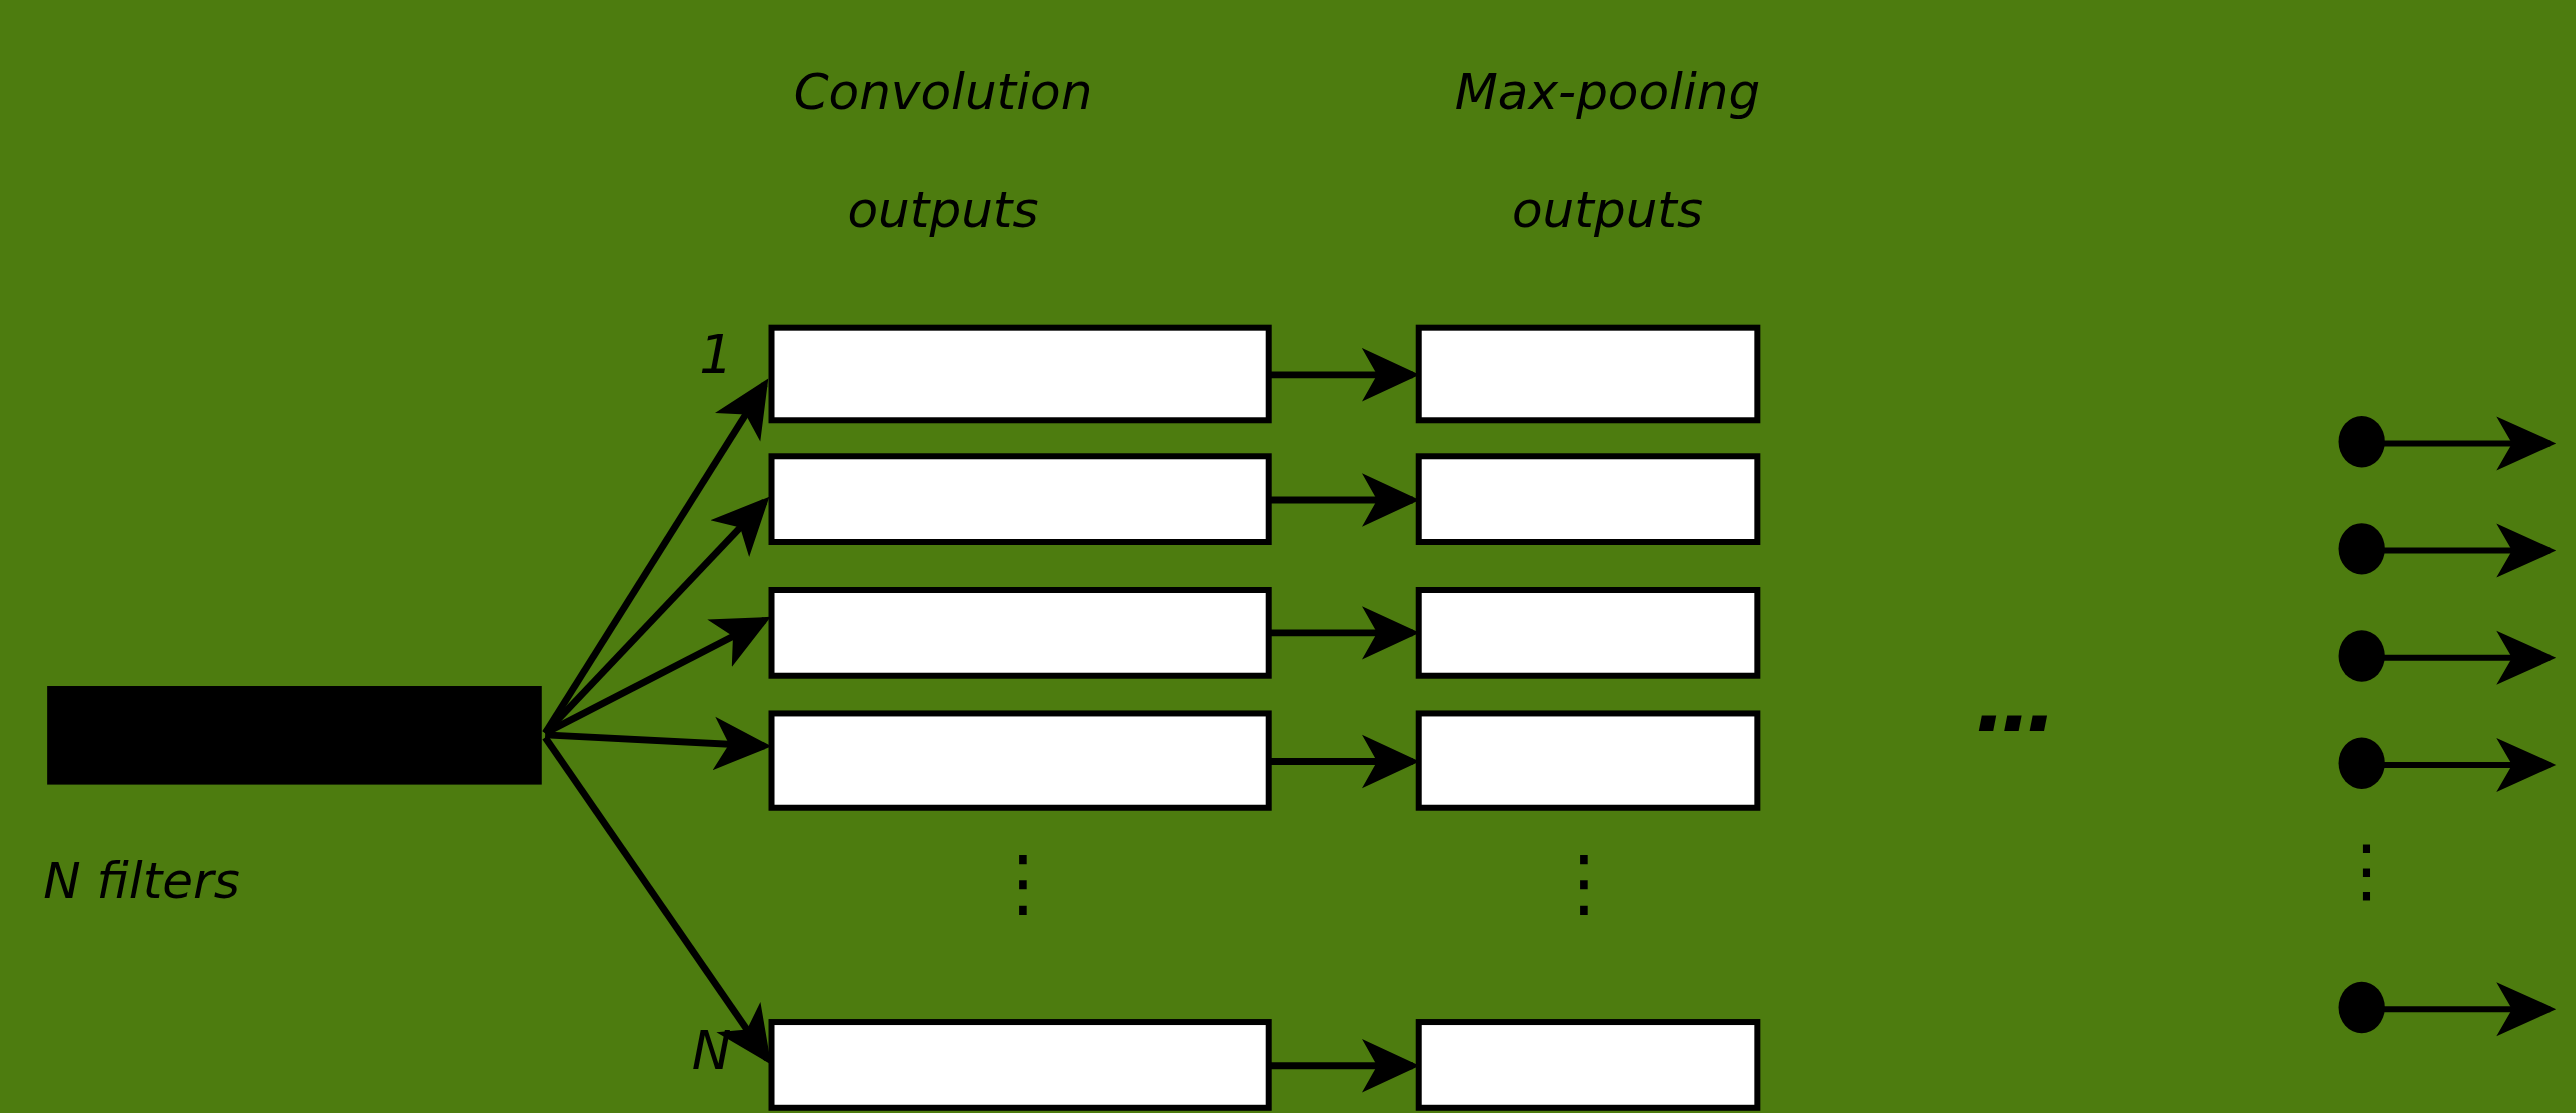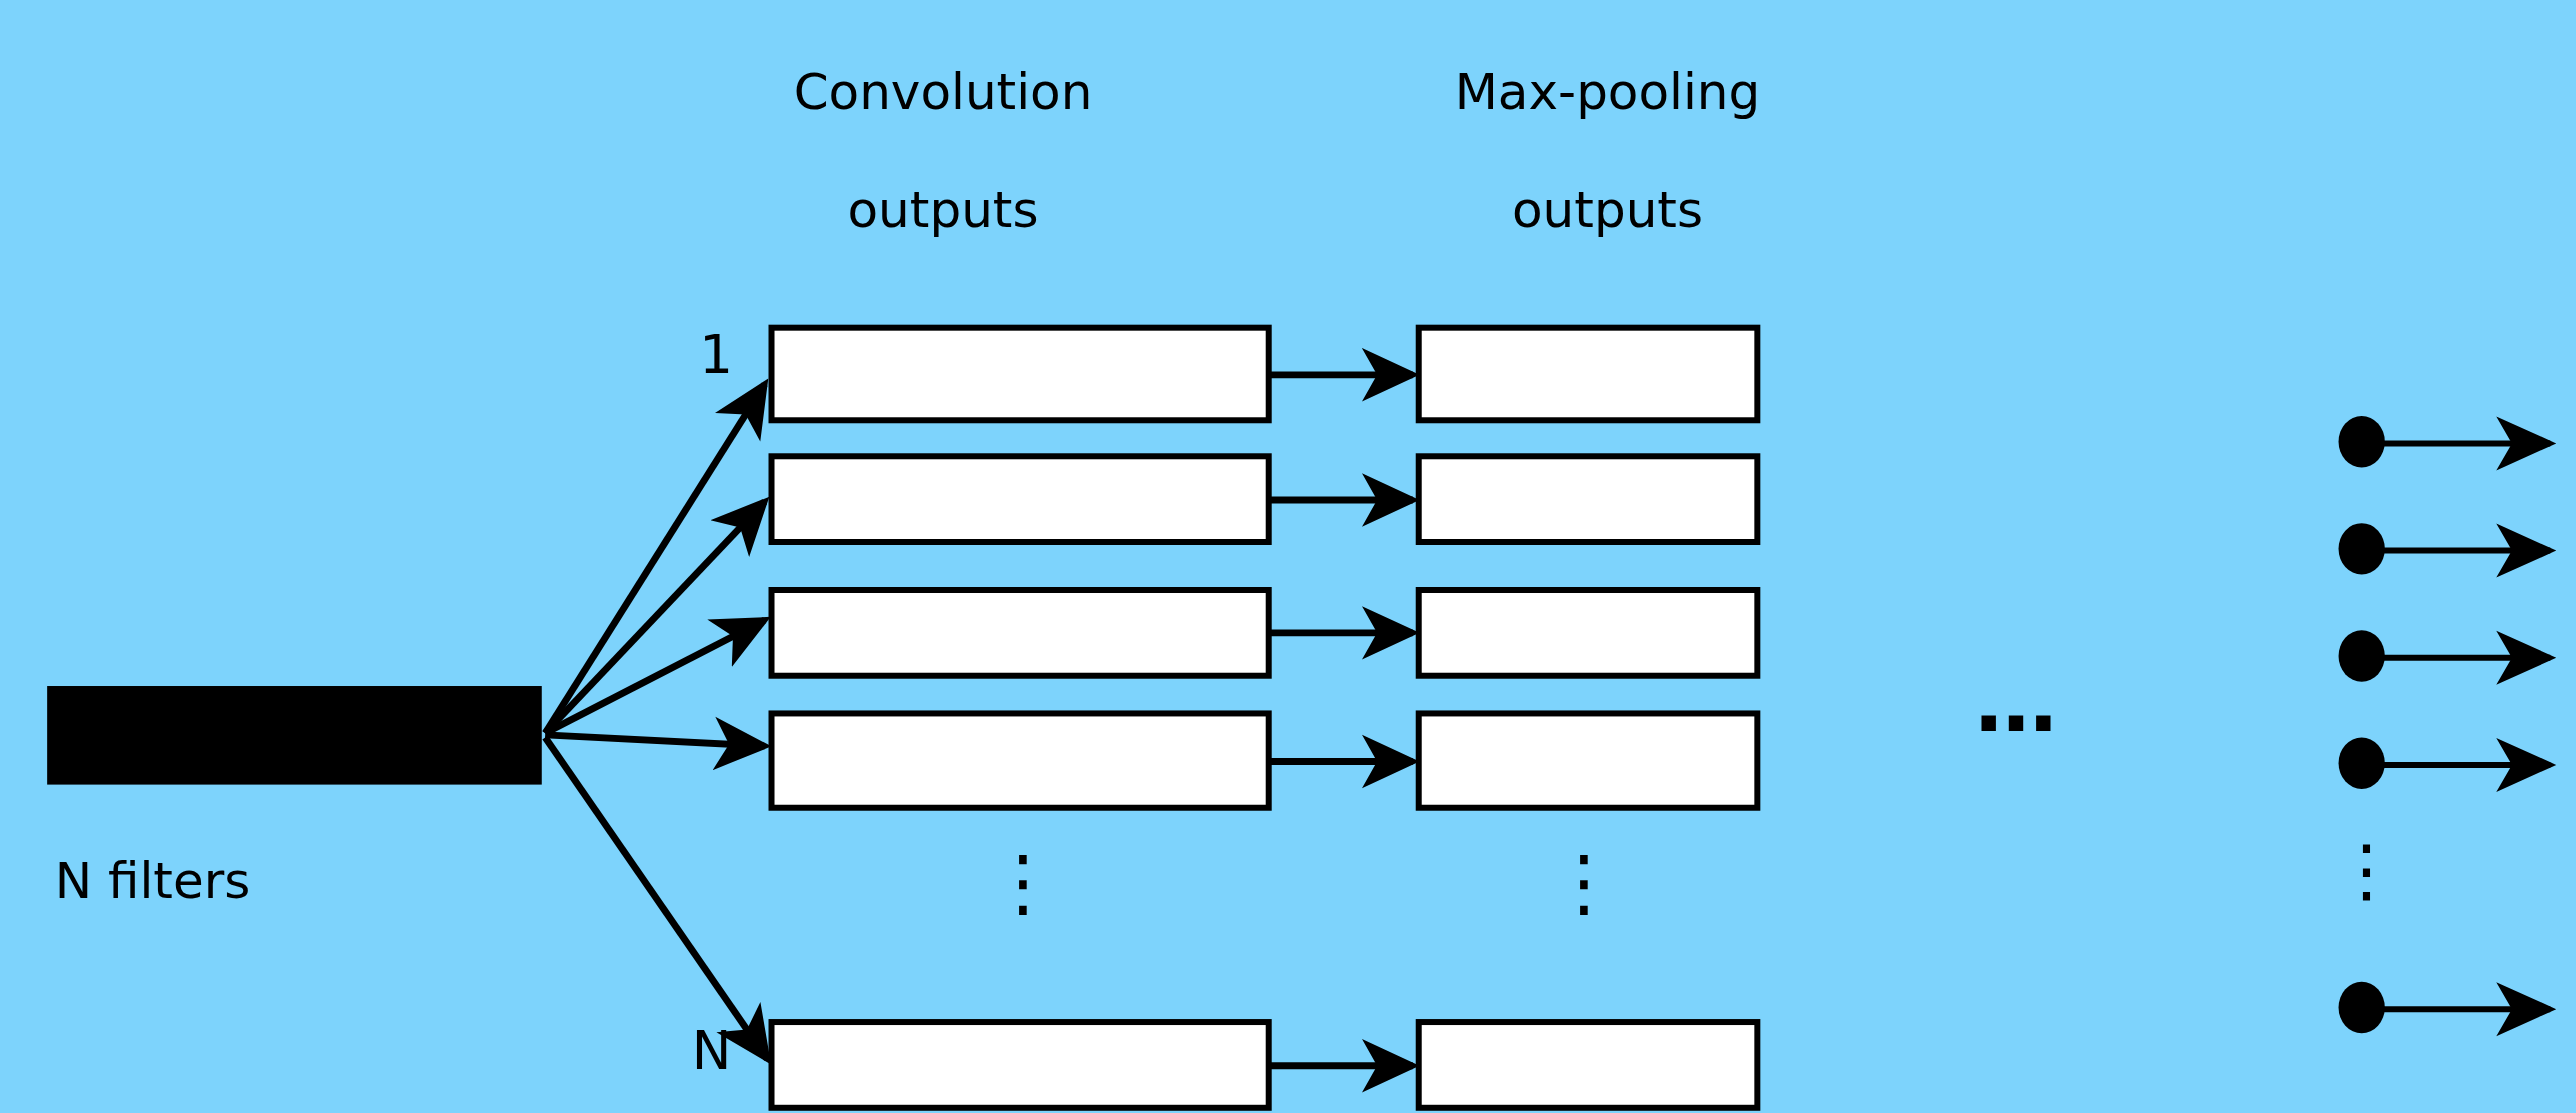--- a/index.html
+++ b/index.html
@@ -1,17 +1,17 @@
 <!DOCTYPE html>
 <html style="font-size:13.7px"><head>
 <meta charset="utf-8">
 <style>
   html,body{margin:0;padding:0;background:#ffffff;}
   body{width:2576px;height:1114px;overflow:hidden;font-family:"DejaVu Sans",sans-serif;}
-  #canvas{position:relative;width:2576px;height:1114px;background:#7dd3fc;}
+  #canvas{position:relative;width:2576px;height:1114px;background:#4d7c0f;font-style:italic;}
   svg#diagram{position:absolute;left:0;top:0;width:2576px;height:1114px;}
   .lbl{position:absolute;color:#000;font-family:"DejaVu Sans",sans-serif;font-weight:400;text-align:center;line-height:1.18;white-space:pre-line;letter-spacing:0px;}
   .hdr{font-size:50px;}
   .rowlbl{font-size:53px;}
 </style>
 </head>
 <body>
 
 <div id="canvas">
 
@@ -85,21 +85,21 @@
     <div>Max-pooling</div>
     <div>outputs</div>
   </div>
 
   <div class="lbl hdr" style="left:2057px;top:58px;width:514px;">
   </div>
 
   <div class="lbl hdr" style="left:86px;top:413px;width:411px;">
   </div>
 
-  <div class="lbl hdr" style="left:0px;top:793px;width:283px;margin-left:11px;">
+  <div class="lbl hdr" style="left:0px;top:793px;width:283px;">
     <div>N filters</div>
   </div>
 
   <div class="lbl rowlbl" style="left:686px;top:324px;width:60px;">1</div>
 
   <div class="lbl rowlbl" style="left:677px;top:1020px;width:69px;">N</div>
 
   <div class="lbl" style="left:986px;top:845px;width:60px;font-size:74px;line-height:1;">⋮</div>
 
   <div class="lbl" style="left:1547px;top:845px;width:60px;font-size:74px;line-height:1;">⋮</div>

